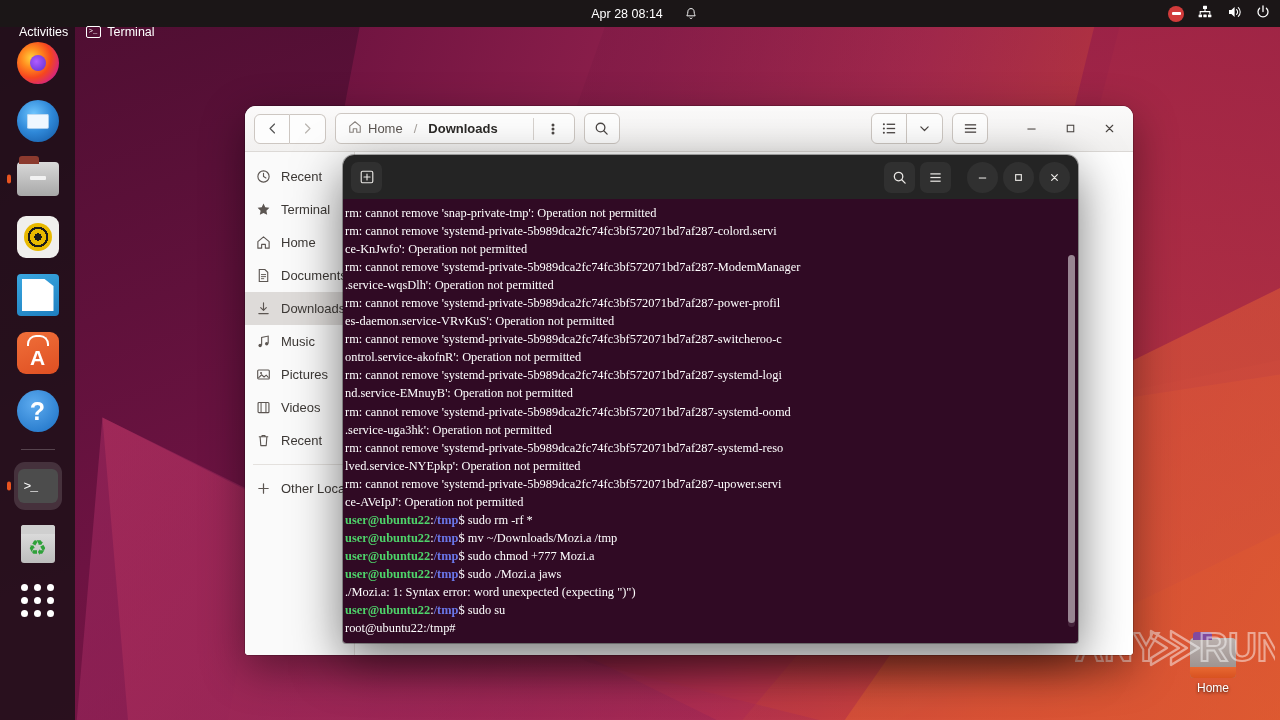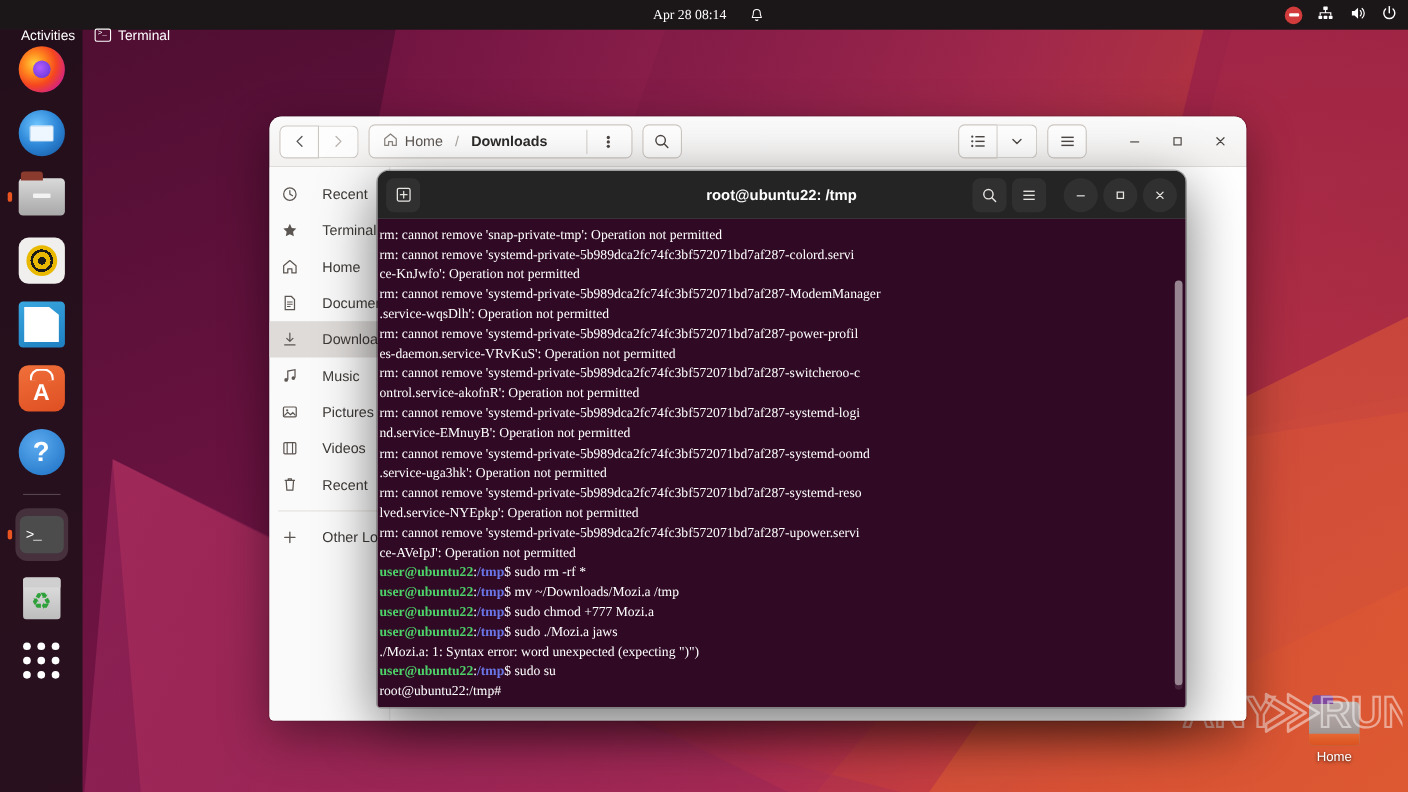--- a/index.html
+++ b/index.html
@@ -45,21 +45,21 @@
   #topbar {
     position: absolute; left:0; top:0; width:1280px; height:27px;
     background:#1b1617; color:#ffffff;
     display:flex; align-items:center; z-index:60;
     font-size:12.5px;
   }
   #topbar .tb-left { display:flex; align-items:center; gap:0px; padding-left:10px;margin-top:36px; }
   .tb-item { display:flex; align-items:center; gap:6px; padding:4px 9px; border-radius:5px; cursor:default; }
   #topbar .tb-center {
     position:absolute; left:0; right:0; margin:auto; width:240px;
-    display:flex; align-items:center; justify-content:center; gap:12px;font-family:Liberation Serif, serif;
+    display:flex; align-items:center; justify-content:center; gap:12px;
   }
   #topbar .tb-right { position:absolute; right:9px; display:flex; align-items:center; gap:13px; }
   .term-mini {
     width:15px; height:12px; border:1.4px solid #ffffff; border-radius:2px;
     display:inline-flex; align-items:center; justify-content:flex-start;
     font-size:7px; color:#fff; padding-left:1.5px; line-height:1;
     font-family:"Liberation Mono", monospace;
   }
   .bell { width:14px; height:14px; }
   .record-dot {
@@ -170,21 +170,21 @@
              border-radius:6px; cursor:pointer; }
   .seg { display:flex; }
   .seg .hdr-btn:first-child { border-radius:6px 0 0 6px; }
   .seg .hdr-btn:last-child { border-radius:0 6px 6px 0; border-left:0; }
   .wbtn { width:30px; height:30px; display:flex; align-items:center; justify-content:center;
           color:#4a4542; cursor:pointer; border-radius:50%; }
 
   #files-body { flex:1; display:flex; min-height:0; background:#ffffff; }
   #files-sidebar { width:110px; flex:0 0 110px; background:#fafafa; border-right:1px solid #e6e3e0;
                    padding-top:8px; }
-  .side-item { display:flex; align-items:center; gap:21px; height:33px; padding:0 10px;
+  .side-item { display:flex; align-items:center; gap:9px; height:33px; padding:0 10px;
                font-size:13px; color:#3d3936; cursor:pointer; white-space:nowrap; }
   .side-item.selected { background:#dedbd9; }
   .side-ic { width:17px; flex:0 0 17px; display:flex; align-items:center; justify-content:center; color:#5c5652; }
   .side-sep { height:1px; background:#e4e1de; margin:7px 8px; }
   #files-content { flex:1; background:#ffffff; }
 
   
   #terminal-window {
     position:absolute; left:343px; top:155px; width:735px; height:488px; z-index:40;
     border-radius:11px 11px 3px 3px; overflow:hidden;
@@ -453,21 +453,20 @@
   </div>
 
   <div id="terminal-window">
     <div id="terminal-header">
       <div class="tbtn flat">
         <svg width="16" height="16" viewBox="0 0 18 18">
           <rect x="2.5" y="2.5" width="13" height="13" rx="1.6" fill="none" stroke="currentColor" stroke-width="1.3"></rect>
           <path d="M9 5.6v6.8M5.6 9h6.8" stroke="currentColor" stroke-width="1.3" stroke-linecap="round"></path>
         </svg>
       </div>
-      <div id="terminal-title">root@ubuntu22: /tmp</div>
       <div class="t-right">
         <div class="tbtn flat">
           <svg width="15" height="15" viewBox="0 0 16 16">
               <circle cx="7" cy="7" r="4.5" fill="none" stroke="currentColor" stroke-width="1.4"></circle>
               <path d="M10.4 10.4L14 14" stroke="currentColor" stroke-width="1.4" stroke-linecap="round"></path>
             </svg>
         </div>
         <div class="tbtn flat">
           <svg width="15" height="15" viewBox="0 0 16 16">
               <rect x="2.5" y="3.5" width="11" height="1.3" fill="currentColor"></rect>

